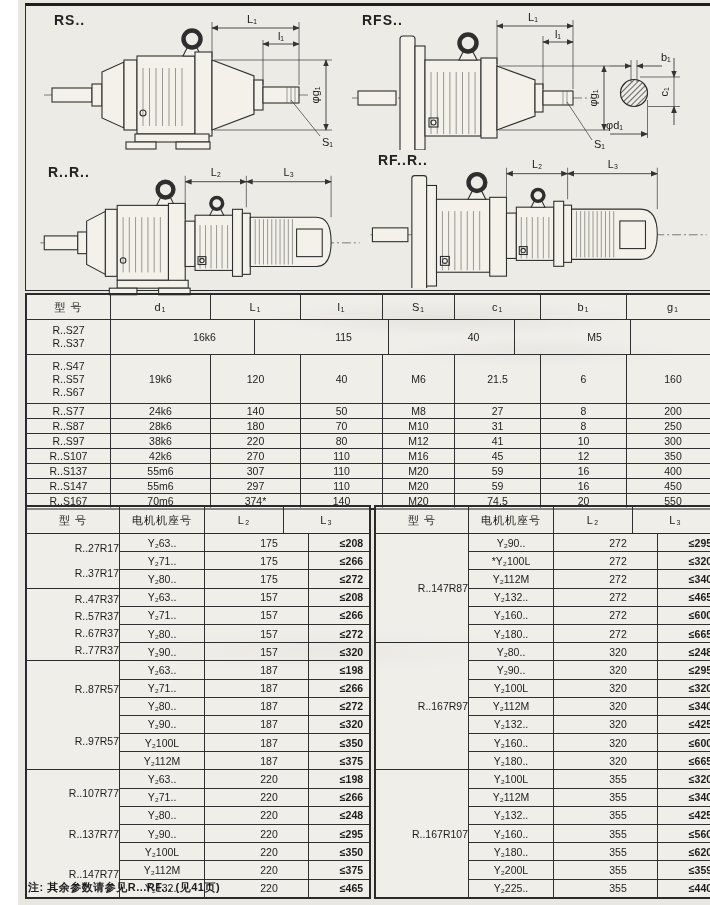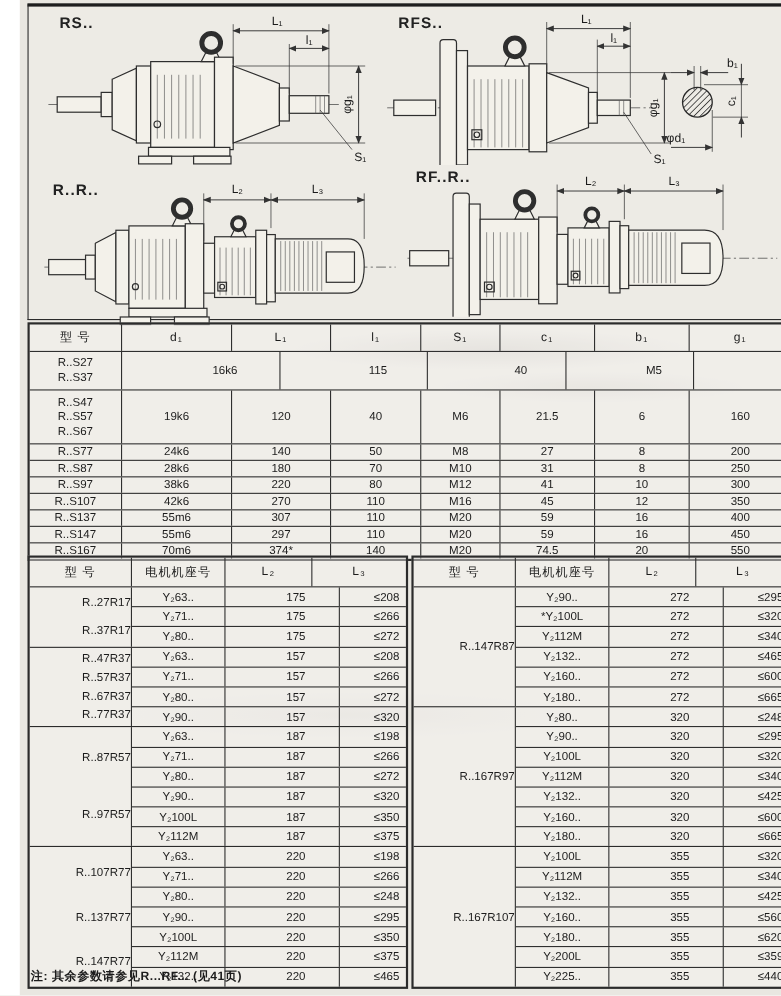--- a/index.html
+++ b/index.html
@@ -62,21 +62,21 @@
   .t2-hcell:last-child{border-right:none;}
   .t2-group{display:grid; grid-template-columns:93px 1fr;}
   .t2-group + .t2-group{border-top:1.5px solid #2b2b2b;}
   .t2-model{
     border-right:1px solid #2f2f2f; display:flex; flex-direction:column;
     justify-content:space-around; align-items:flex-end; font-size:10.5px; padding:2px 0;
   }
   .t2-subrow{display:grid; grid-template-columns:85px 79px 1fr; height:17.2px;gap:25px;}
   .t2-subrow + .t2-subrow{border-top:1px solid #2f2f2f;}
   .t2-cell{display:flex; align-items:center; justify-content:center; border-right:1px solid #2f2f2f; font-size:10.5px;}
-  .t2-cell:last-child{border-right:none;}
+  .t2-cell:last-child{border-right:none;font-weight:bold;}
   
   .note{position:absolute; left:10px; top:880px; font-size:11px; font-weight:bold; letter-spacing:.5px;}
 </style>
 </head>
 <body>
 
 <div class="page">
 
   <div class="drawings">
     <svg width="0" height="0" style="position:absolute">

